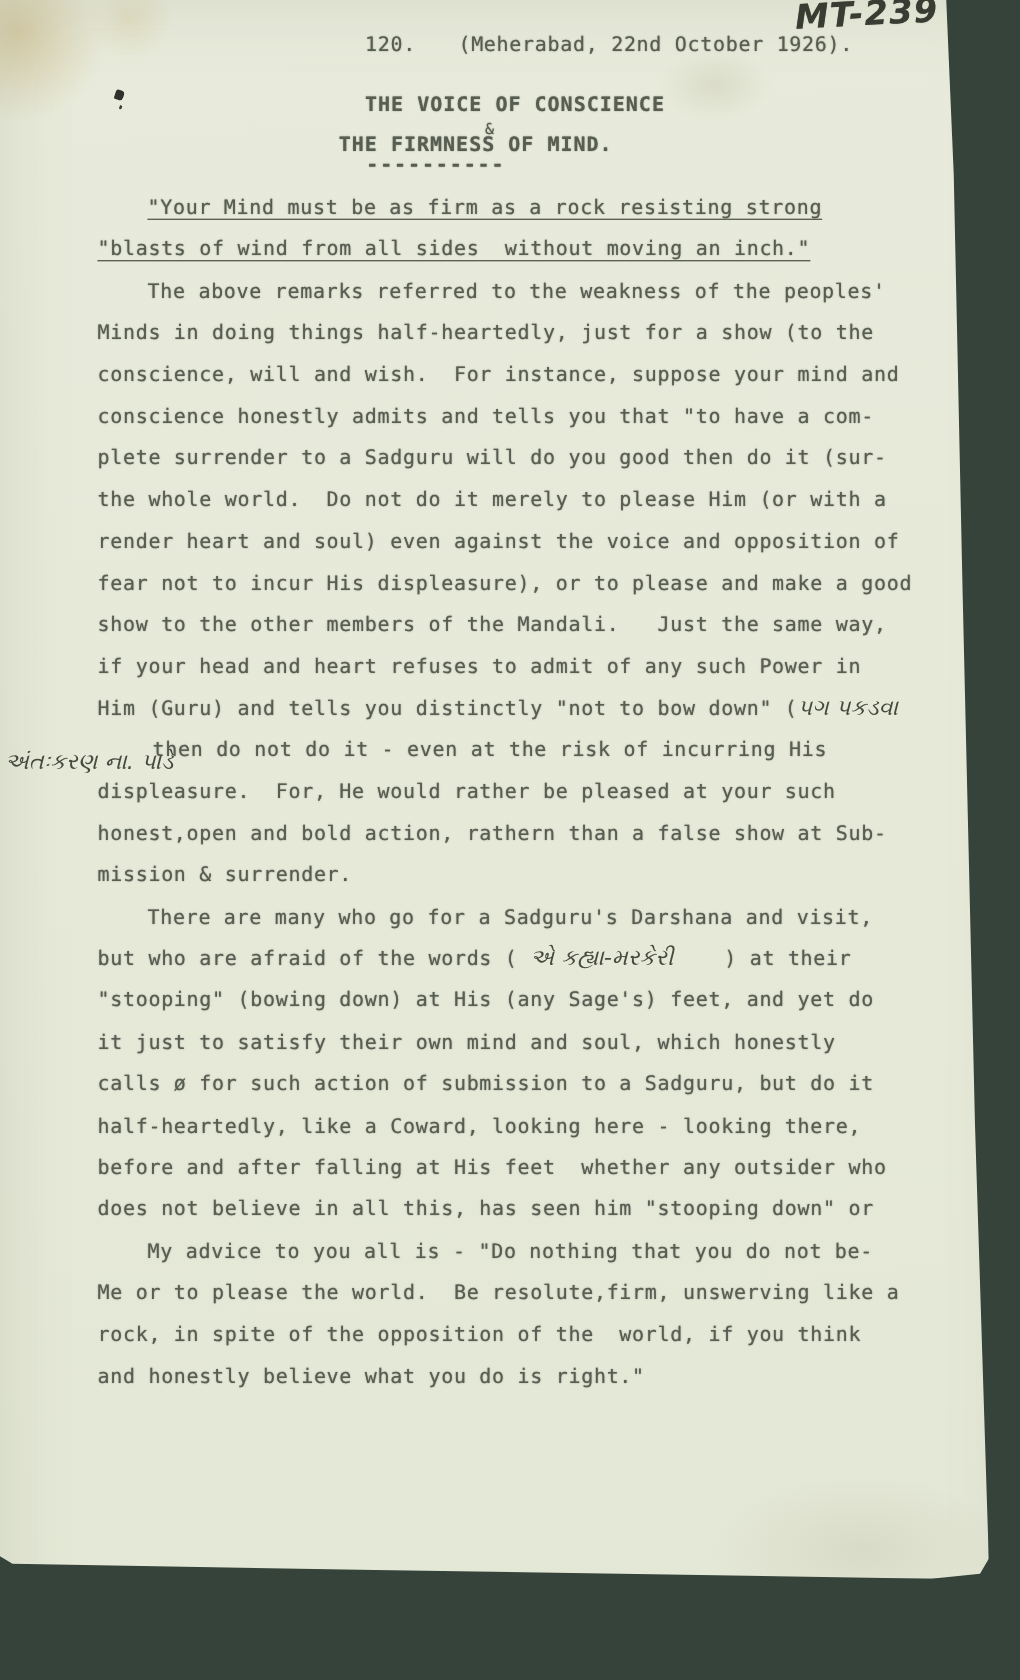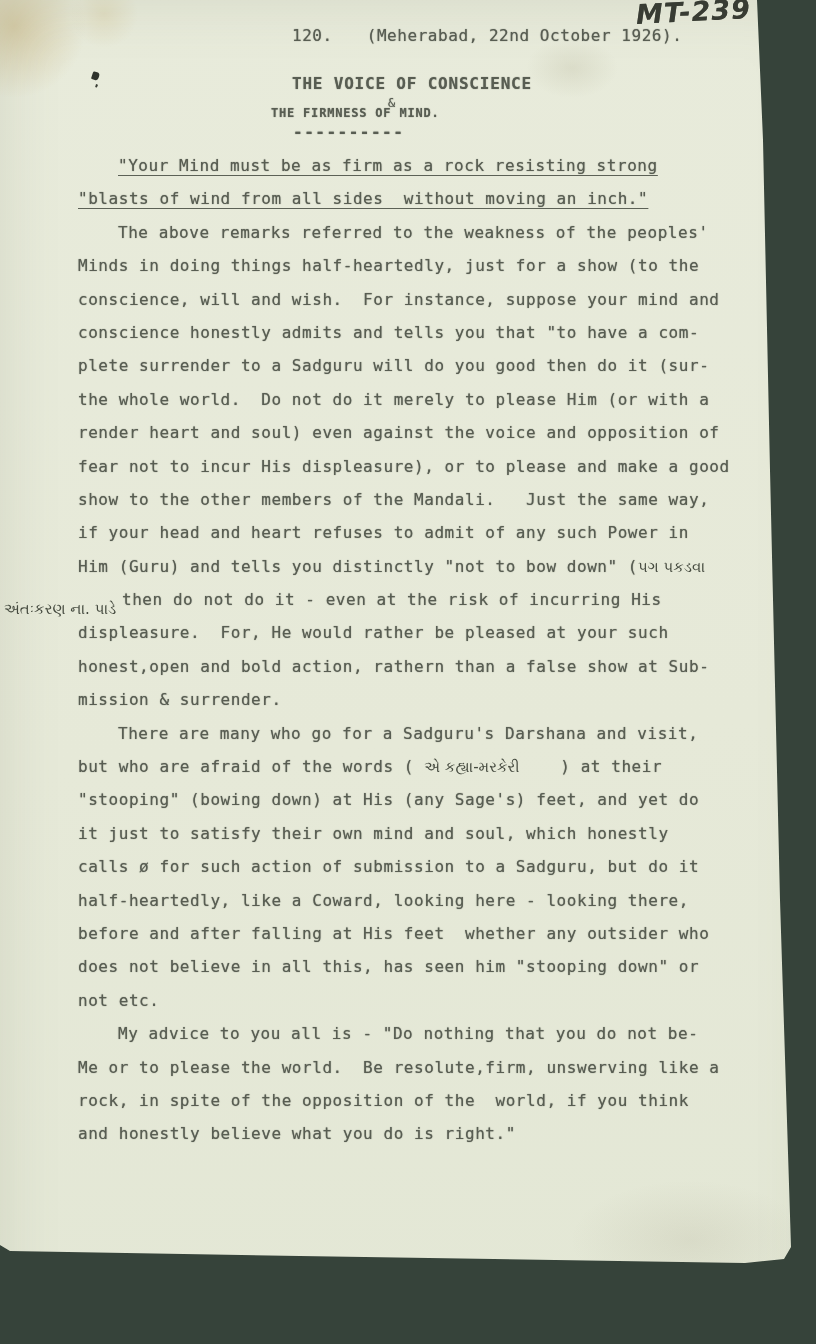--- a/index.html
+++ b/index.html
@@ -19,32 +19,32 @@
   
   .ink{color:#585d52;text-shadow:0 0 1.1px rgba(88,93,82,.8);}
   .line{white-space:pre;height:33.4px;line-height:33.4px;font-size:16px;letter-spacing:.55px;}
   .indent{padding-left:40px;}
   .underline{text-decoration:underline;text-underline-offset:3.5px;
              text-decoration-thickness:1.4px;text-decoration-color:rgba(88,93,82,.85);}
   .typed-block{position:absolute;left:78px;top:149px;width:680px;}
   .has-margin-hw{position:relative;}
   .has-margin-hw > span:not(.hw){margin-left:44px;}
   
-  .hw{font-family:"DejaVu Sans",sans-serif;font-size:15px;
+  .hw{font-family:"DejaVu Sans",sans-serif;font-style:italic;font-size:18px;
       color:#454a3f;letter-spacing:0;text-shadow:none;}
   .hw-margin{position:absolute;left:-74px;top:10px;white-space:pre;}
   .mt-number{position:absolute;left:636px;top:-4px;font-family:"DejaVu Sans",sans-serif;
       font-style:italic;font-size:27px;font-weight:bold;color:#383c33;
       transform:rotate(-3deg);letter-spacing:1px;text-shadow:0 0 .6px rgba(56,60,51,.7);}
   
   .header-row{position:absolute;left:292px;top:26px;font-size:16px;letter-spacing:.55px;white-space:pre;}
   .header-row .dateline{margin-left:34px;}
   .title1{position:absolute;left:292px;top:74px;font-size:16px;letter-spacing:.8px;font-weight:bold;}
   .amp{position:absolute;left:388px;top:96px;font-size:12px;}
-  .title2{position:absolute;left:271px;top:106px;font-size:12px;letter-spacing:.8px;font-weight:bold;}
+  .title2{position:absolute;left:271px;top:106px;font-size:16px;letter-spacing:.8px;font-weight:bold;}
   .divider{position:absolute;left:293px;top:122px;font-size:16px;font-weight:bold;letter-spacing:1.5px;}
   
   .ink-mark{position:absolute;left:92px;top:72px;width:7px;height:8px;background:#2e322b;
       border-radius:2px 3px 3px 1px;transform:rotate(18deg);
       box-shadow:4px 9px 0 -2.5px #3a3e35;}
 </style>
 </head>
 <body>
 
 <div class="stage">
@@ -80,21 +80,20 @@
         <div class="line"><span>honest,open and bold action, rathern than a false show at Sub-</span></div>
         <div class="line"><span>mission &amp; surrender.</span></div>
         <div class="line indent"><span>There are many who go for a Sadguru's Darshana and visit,</span></div>
         <div class="line"><span>but who are afraid of the words ( </span><span class="hw">એ કહ્યા-મરકેરી</span><span>    ) at their</span></div>
         <div class="line"><span>"stooping" (bowing down) at His (any Sage's) feet, and yet do</span></div>
         <div class="line"><span>it just to satisfy their own mind and soul, which honestly</span></div>
         <div class="line"><span>calls ø for such action of submission to a Sadguru, but do it</span></div>
         <div class="line"><span>half-heartedly, like a Coward, looking here - looking there,</span></div>
         <div class="line"><span>before and after falling at His feet  whether any outsider who</span></div>
         <div class="line"><span>does not believe in all this, has seen him "stooping down" or</span></div>
-        <div class="line"><span>not etc.</span></div>
         <div class="line indent"><span>My advice to you all is - "Do nothing that you do not be-</span></div>
         <div class="line"><span>Me or to please the world.  Be resolute,firm, unswerving like a</span></div>
         <div class="line"><span>rock, in spite of the opposition of the  world, if you think</span></div>
         <div class="line"><span>and honestly believe what you do is right."</span></div>
       </div>
 
   </div>
 </div>
 
 </body></html>

